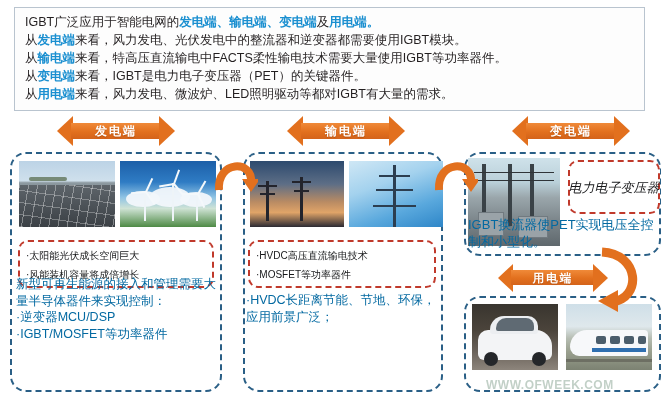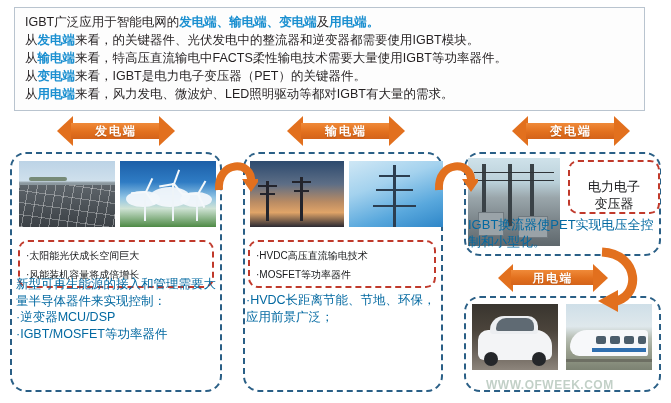--- a/index.html
+++ b/index.html
@@ -153,21 +153,21 @@
 
   
   .redbox{
     position:absolute;border:2px dashed #c0392b;border-radius:10px;
     box-sizing:border-box;background:#fff;
   }
   .redbox .rline{color:#17181a;font-size:10px;line-height:19px;white-space:nowrap;}
   #red-gen{left:18px;top:240px;width:196px;height:48px;padding:4px 0 0 6px;}
   #red-trans{left:248px;top:240px;width:188px;height:48px;padding:4px 0 0 6px;}
   #red-pet{left:568px;top:160px;width:92px;height:54px;
-           display:flex;flex-direction:column;align-items:center;justify-content:flex-end;}
+           display:flex;flex-direction:row;align-items:center;justify-content:center;font-style:italic;}
   #red-pet .rline{font-size:13px;line-height:17px;text-align:center;}
 
   
   .bodytext{position:absolute;color:#0369a1;font-size:12.5px;line-height:16.5px;}
   #txt-gen{left:16px;top:276px;width:204px;}
   #txt-trans{left:246px;top:292px;width:194px;}
   #txt-sub{left:468px;top:216px;width:190px;font-size:13px;line-height:17px;}
 
   
   #arrow-use{left:498px;top:264px;width:110px;height:28px;}
@@ -190,21 +190,21 @@
     color:rgba(120,150,130,.45);
   }
 </style>
 </head>
 <body>
 
 <div class="infographic">
 
   <div class="header-box">
     <div class="hline"><span>IGBT广泛应用于智能电网的</span><span class="kw">发电端、输电端、变电端</span><span>及</span><span class="kw">用电端。</span></div>
-    <div class="hline"><span>从</span><span class="kw">发电端</span><span>来看，的关键器件、光伏发电中的整流器和逆变器都需要使用IGBT模块。</span></div>
+    <div class="hline"><span>从</span><span class="kw">发电端</span><span>来看，风力发电、光伏发电中的整流器和逆变器都需要使用IGBT模块。</span></div>
     <div class="hline"><span>从</span><span class="kw">输电端</span><span>来看，特高压直流输电中FACTS柔性输电技术需要大量使用IGBT等功率器件。</span></div>
     <div class="hline"><span>从</span><span class="kw">变电端</span><span>来看，IGBT是电力电子变压器（PET）的关键器件。</span></div>
     <div class="hline"><span>从</span><span class="kw">用电端</span><span>来看，风力发电、微波炉、LED照明驱动等都对IGBT有大量的需求。</span></div>
   </div>
 
   <div class="darrow" id="arrow-gen">
     <span class="head l"></span>
     <span class="body"></span>
     <span class="head r"></span>
     <span class="lbl">发电端</span>

